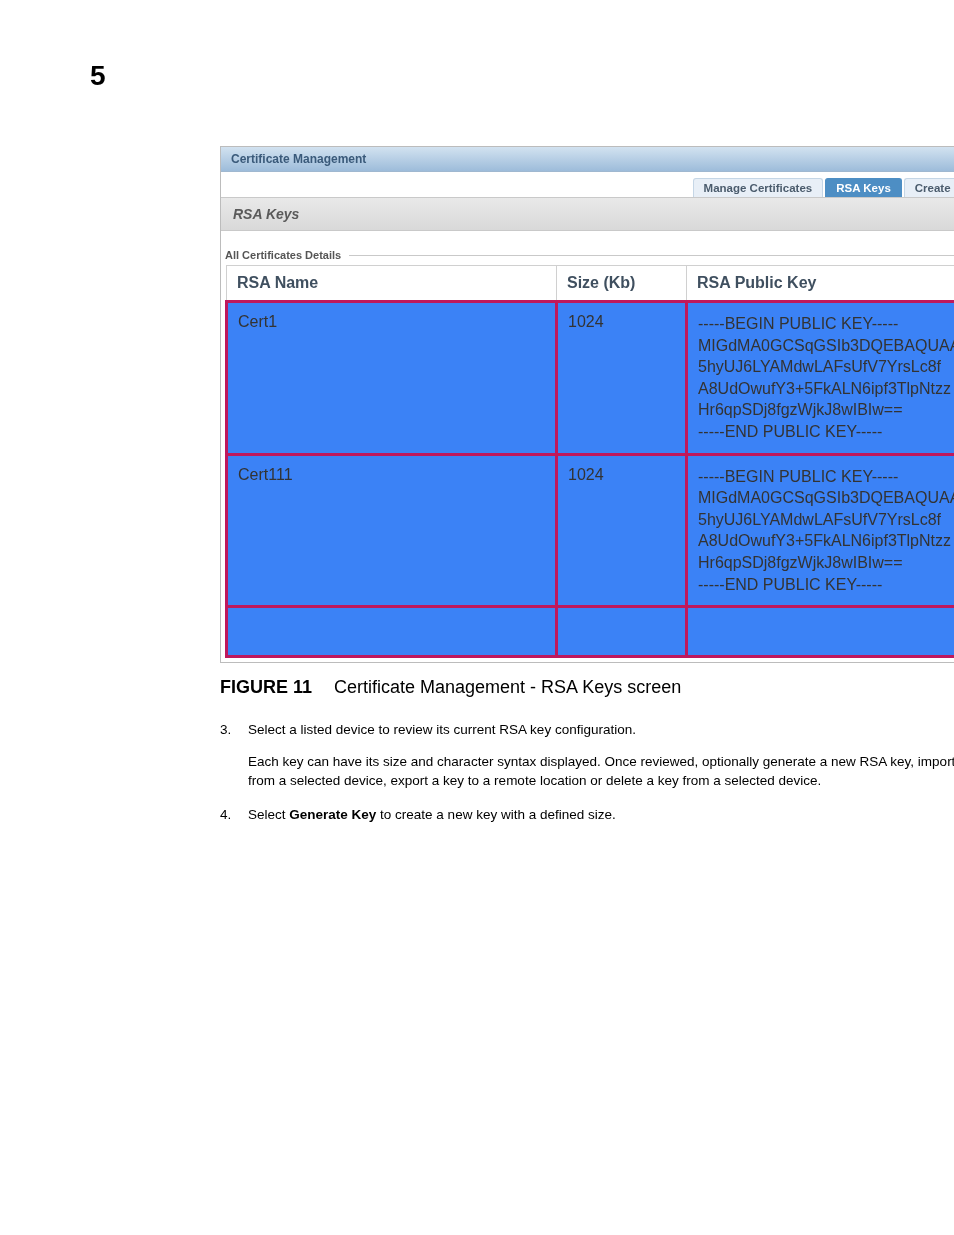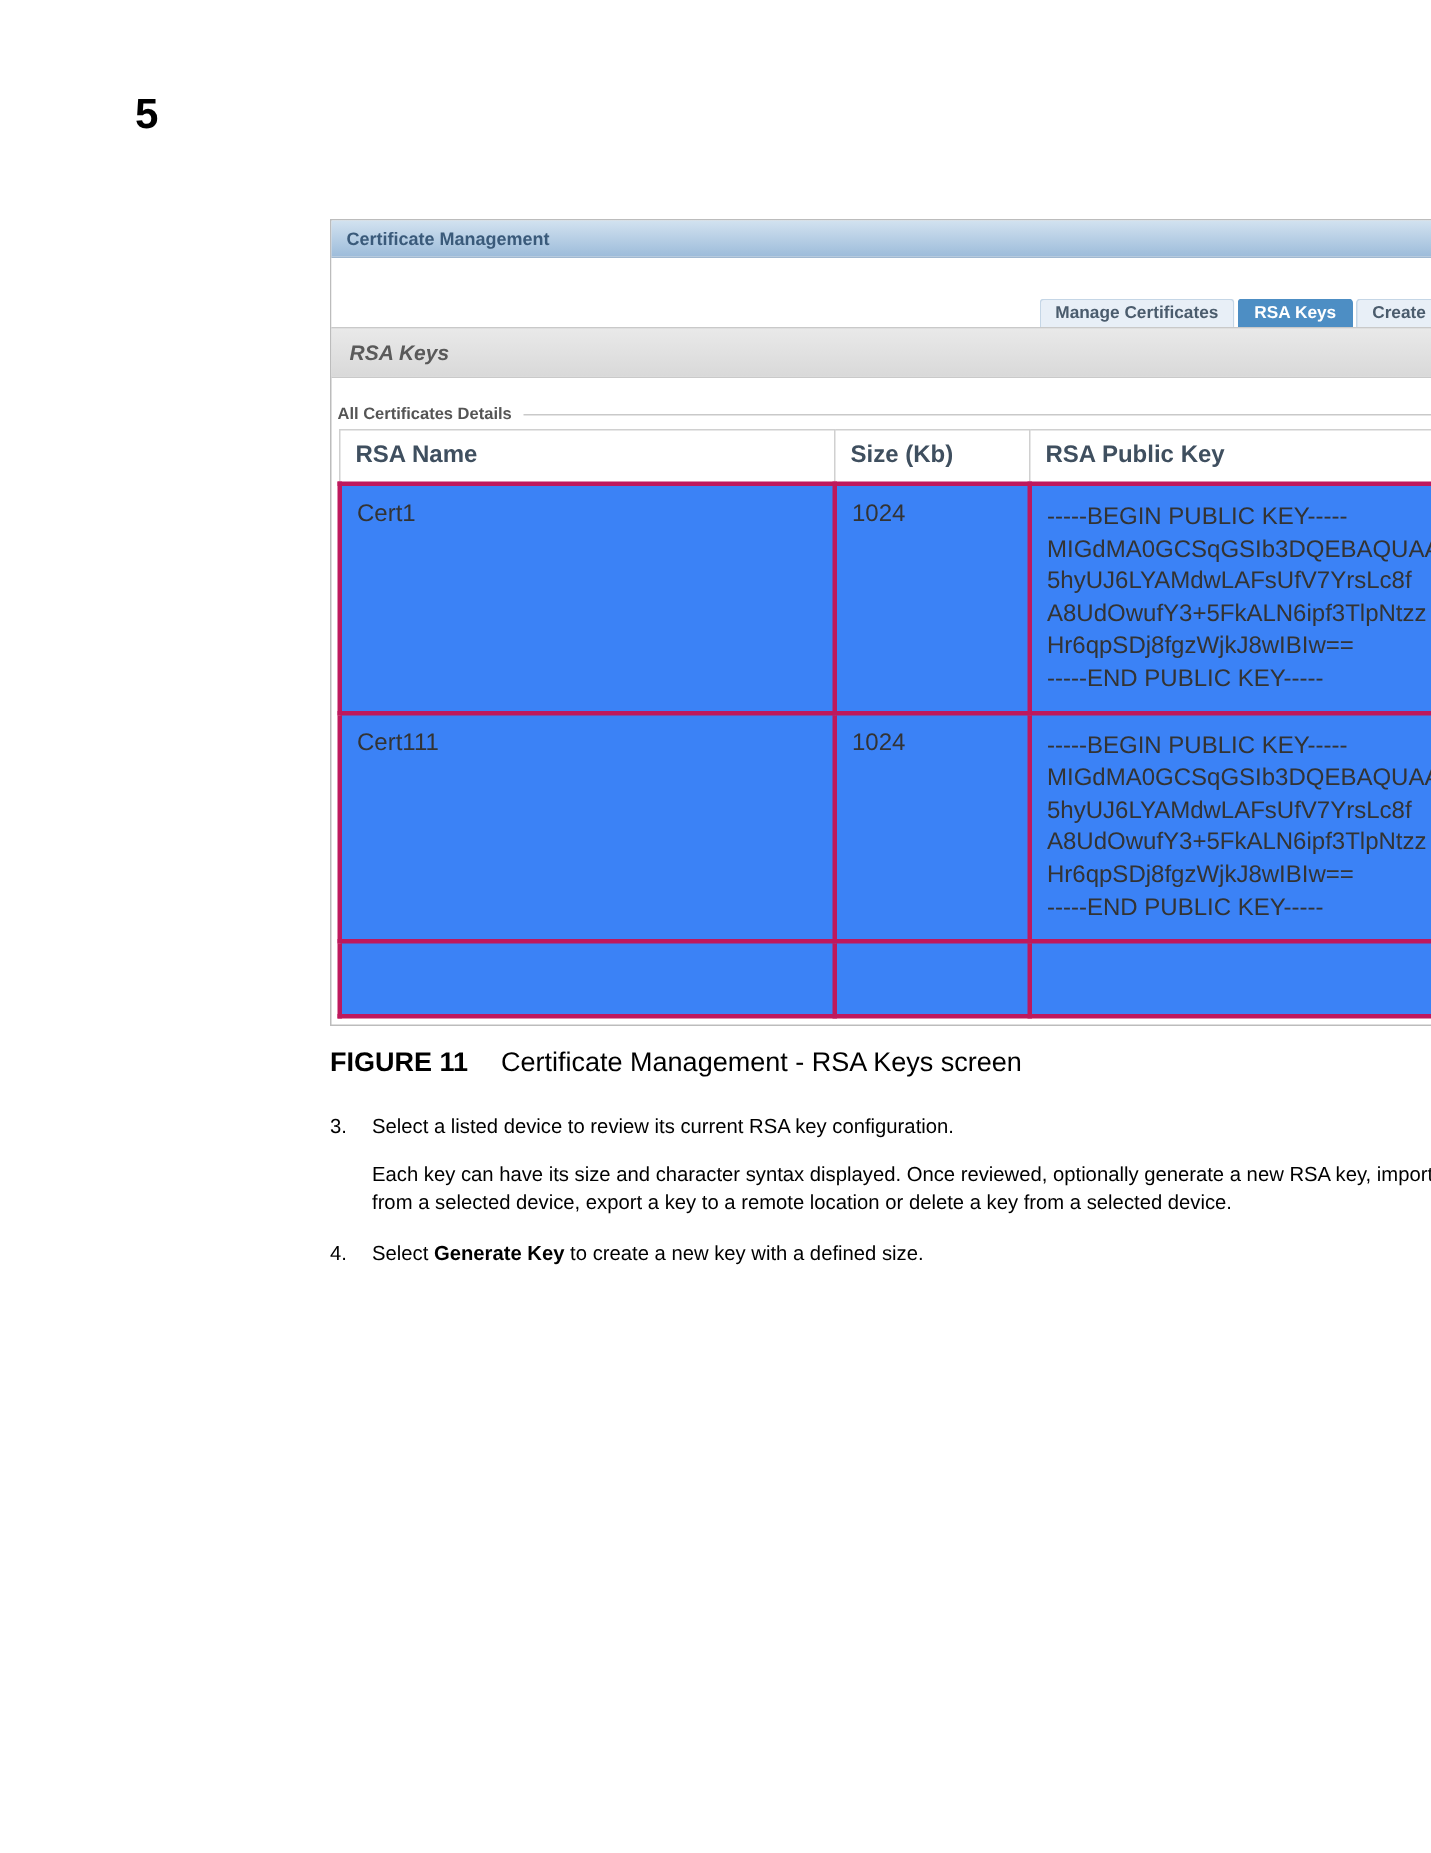--- a/index.html
+++ b/index.html
@@ -48,21 +48,20 @@
     border: 1px solid #c5d6e6;
     padding: 3px 10px;
     font-size: 11.5px;
     font-weight: bold;
     color: #4b5c6d;
     background: #e8eff7;
     border-bottom: none;
     border-top-left-radius: 3px;
     border-top-right-radius: 3px;
     margin-right: 2px;
-    margin-top: 21px;
   }
   .tab.active {
     background: #4d8ec4;
     color: #fff;
     border-color: #4d8ec4;
   }
   .tab.cutoff { border-right: none; border-top-right-radius: 0; padding-right: 14px; }
   .subheader {
     background: linear-gradient(#e9e9e9, #d9d9d9);
     color: #5a5a5a;

